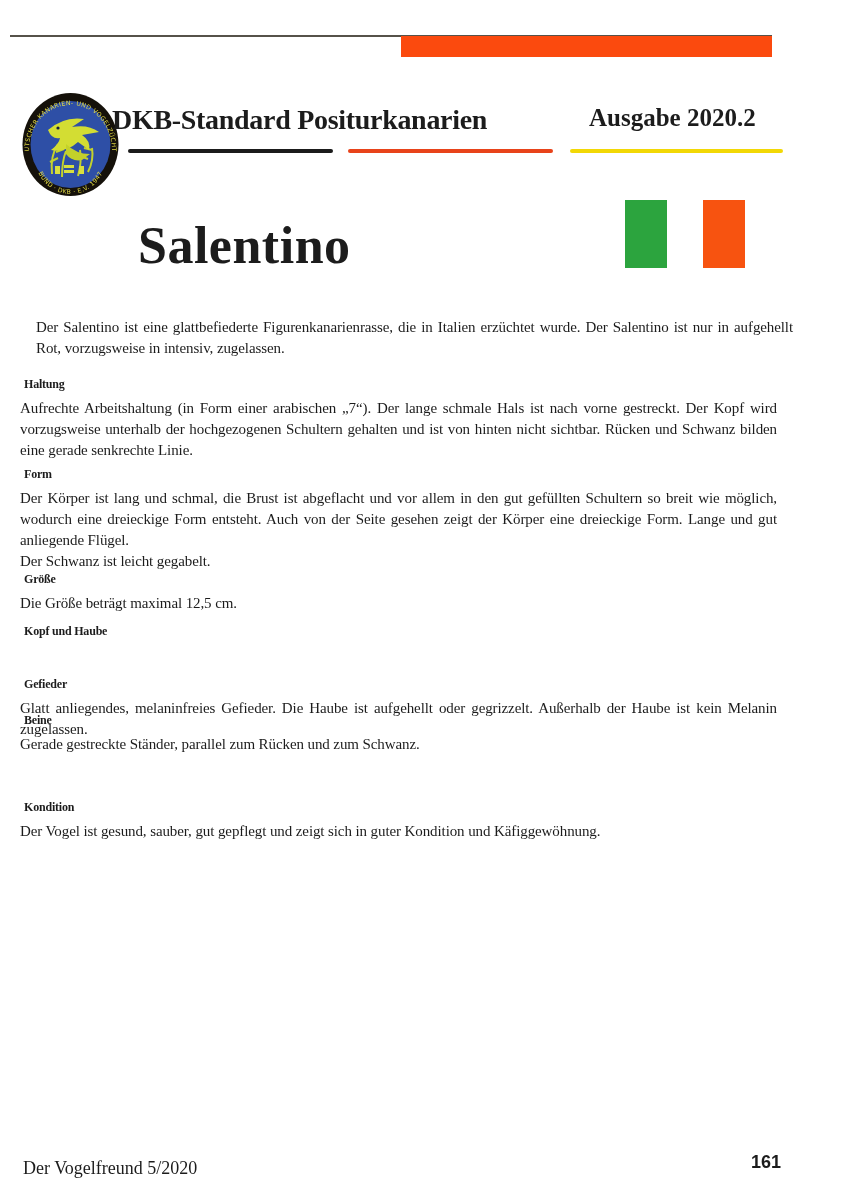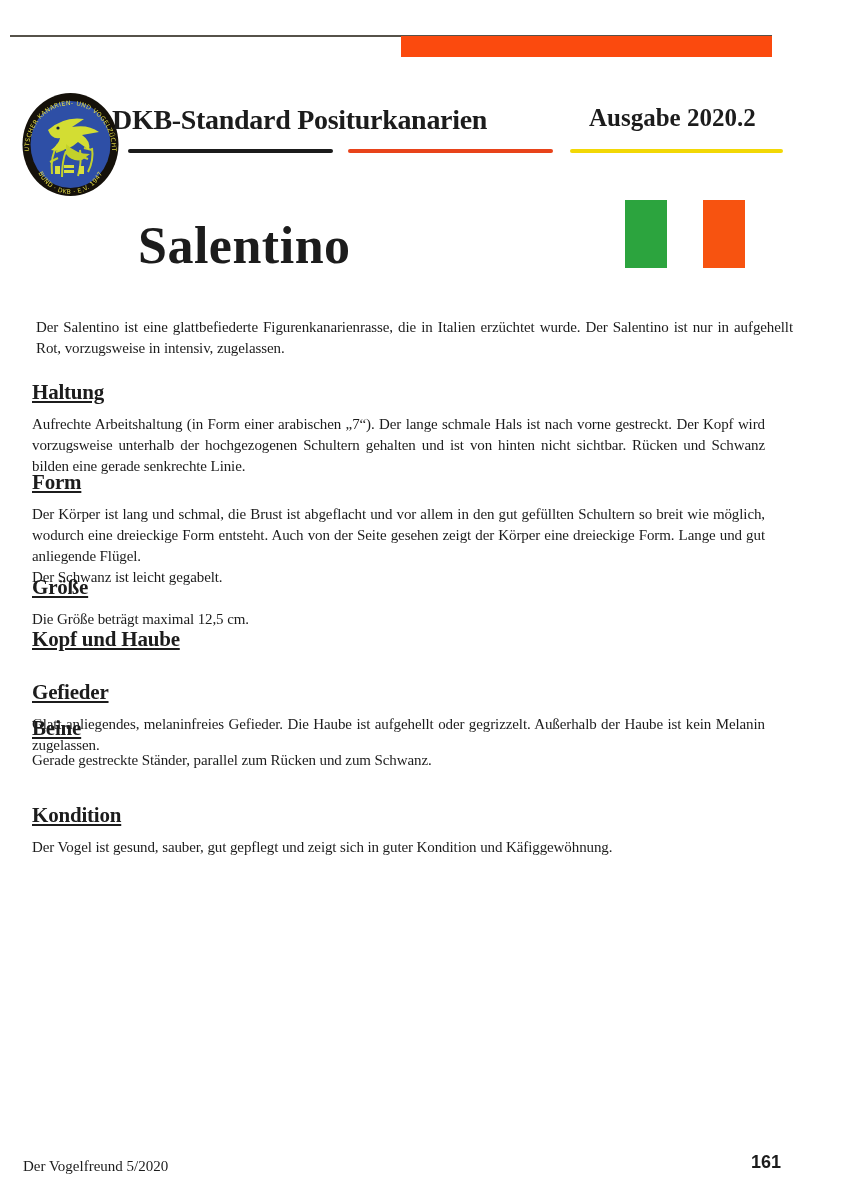--- a/index.html
+++ b/index.html
@@ -27,25 +27,25 @@
   .article-title{left:126px;top:204px;font-size:52px;font-weight:bold;letter-spacing:0.5px;white-space:nowrap;}
   .flag{left:625px;top:200px;width:120px;height:68px;display:flex;}
   .flag > div{flex:0 0 auto;height:100%;}
   .flag .stripe-green{width:42px;}
   .flag .stripe-white{width:36px;}
   .flag .stripe-orange{width:42px;}
 
   
   .bodytext{left:20px;width:757px;font-size:15px;line-height:21px;text-align:justify;letter-spacing:-0.1px;}
   .intro{top:301px;}
-  .section h3{margin:12px;font-size:21px;font-weight:bold;line-height:19px;letter-spacing:-0.2px;text-decoration:underline;}
-  .section p{margin:12px;white-space:pre-line;}
+  .section h3{margin:4px;font-size:12px;font-weight:bold;line-height:19px;letter-spacing:-0.2px;}
+  .section p{margin:0;white-space:pre-line;}
 
   
-  .footer-journal{left:23px;top:1158px;font-size:15px;}
+  .footer-journal{left:23px;top:1158px;font-size:18px;}
   .footer-page{right:64px;top:1152px;font-family:"Liberation Sans","DejaVu Sans",sans-serif;font-size:18px;font-weight:bold;}
 
   .ring-text{font-family:"DejaVu Sans",sans-serif;font-size:6.2px;fill:#e3dc46;letter-spacing:0.4px;}
 </style>
 </head>
 <body>
 
 <div class="abs top-rule"></div>
 <div class="abs top-bar" style="background: rgb(251, 74, 14);"></div>
 

